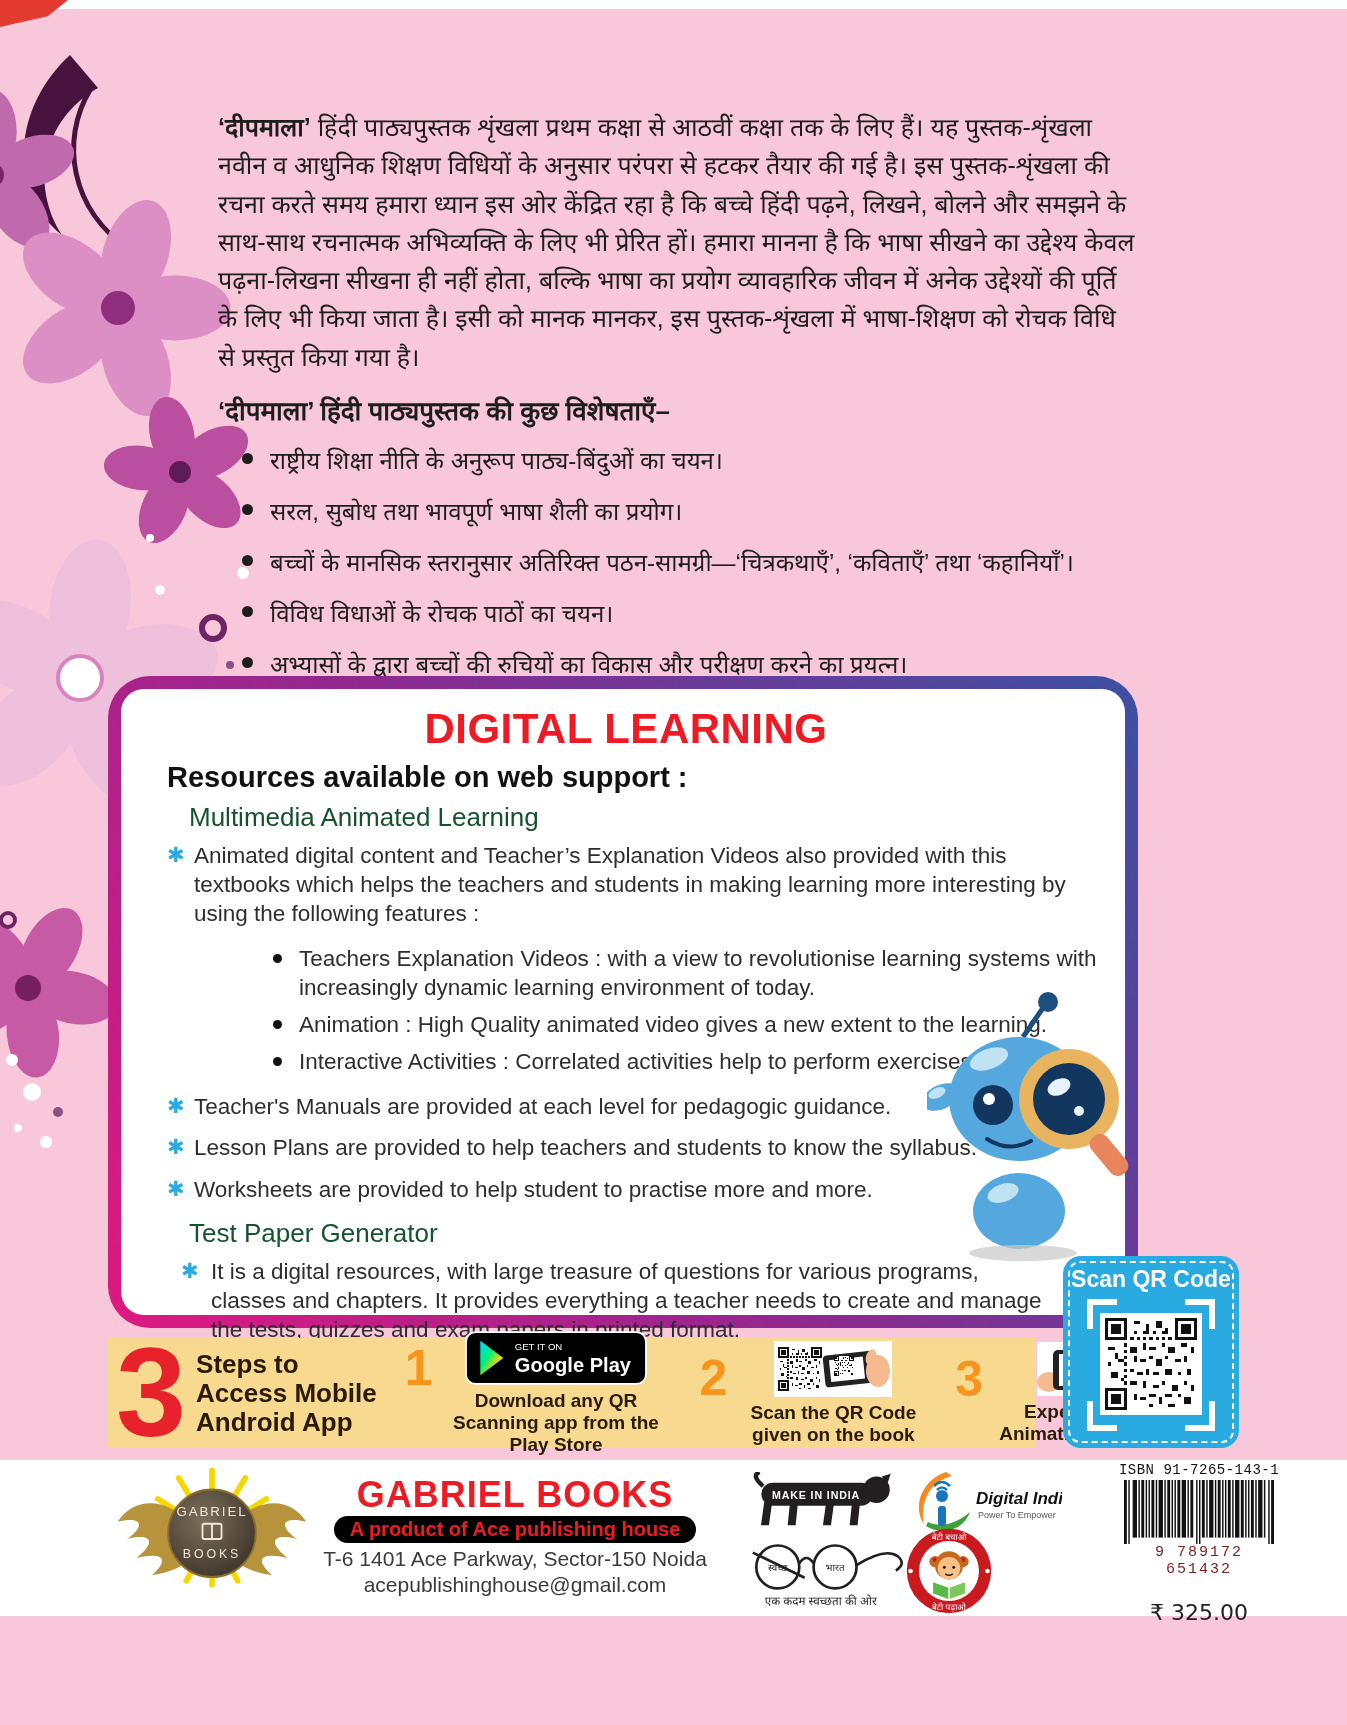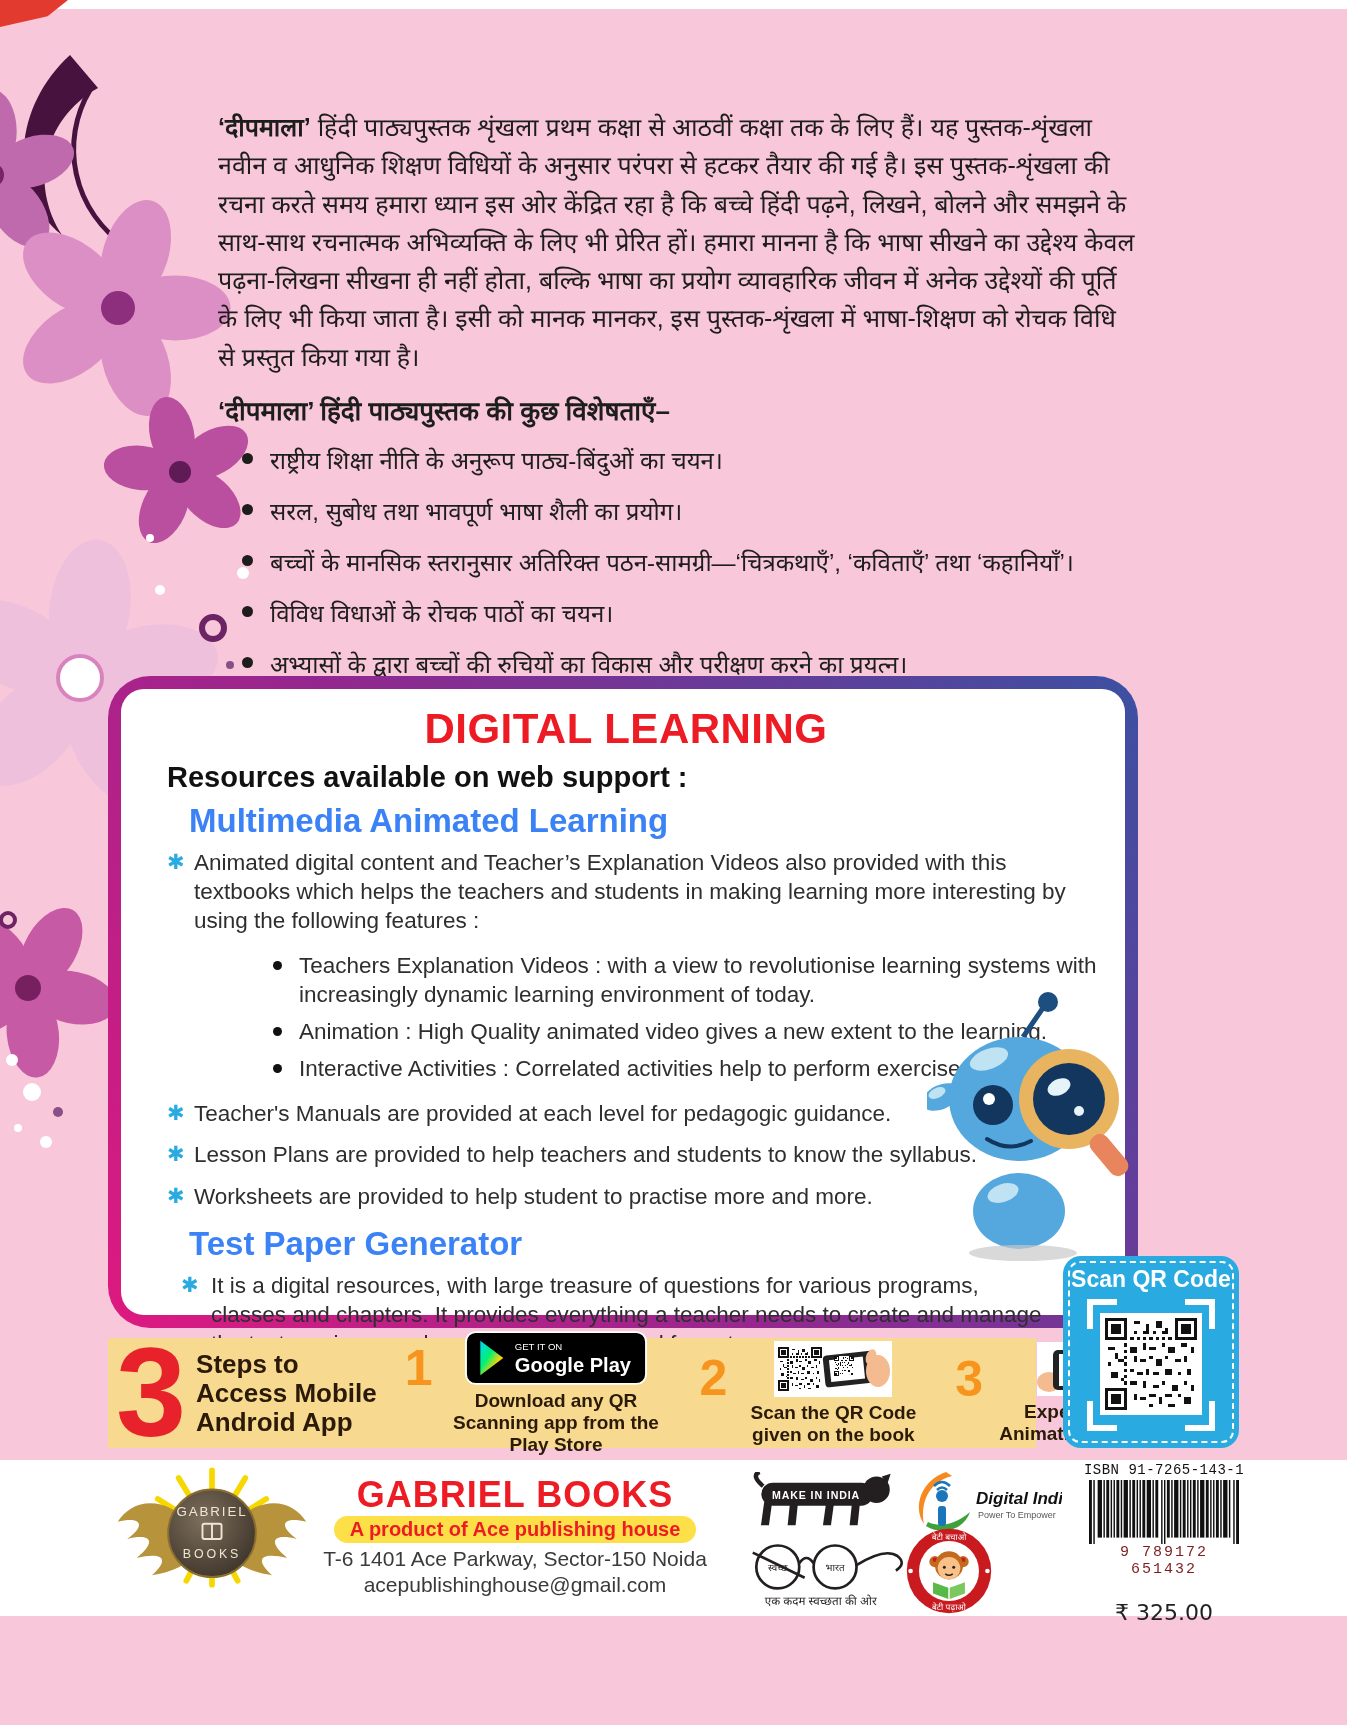--- a/index.html
+++ b/index.html
@@ -21,21 +21,21 @@
         border-radius:50%;background:#1d1d1b;}
 
   
   .dl-wrap{position:absolute;left:108px;top:676px;width:1030px;height:652px;border-radius:42px;
         background:linear-gradient(55deg,#DE1980 0%,#93278F 45%,#3C50A2 100%);
         padding:13px;box-sizing:border-box;z-index:2;}
   .dl-box{width:100%;height:100%;background:#ffffff;border-radius:23px;box-sizing:border-box;
         padding:12px 40px 0 46px;position:relative;color:#2e2e2e;}
   .dl-title{color:#ED1C24;font-size:42px;font-weight:bold;text-align:center;margin:4px 0 8px 0;letter-spacing:.5px;}
   .dl-sub{font-size:29px;font-weight:bold;color:#111;margin:0 0 8px 0;}
-  .h-magenta{color:#3b82f6;font-size:33px;font-weight:bold;margin:2px 0 9px 22px;}
+  .h-magenta{color:#14532d;font-size:26px;font-weight:normal;margin:2px 0 9px 22px;}
   .ast{position:relative;font-size:22.5px;line-height:1.28;margin:0 0 13px 0;padding-left:27px;}
   .ast::before{content:"✱";color:#29ABE2;position:absolute;left:0;top:0;font-size:21px;}
   .ast.wide{padding-left:44px;width:840px;}
   .ast.wide::before{left:14px;}
   ul.subl{list-style:none;margin:4px 0 12px 0;padding:0 0 0 104px;width:860px;}
   ul.subl li{position:relative;font-size:22.5px;line-height:1.28;padding:4px 0 4px 28px;}
   ul.subl li::before{content:"";position:absolute;left:2px;top:13px;width:9px;height:9px;
         border-radius:50%;background:#111;}
   .logon{font-size:29px;color:#222;margin:8px 0 0 0;}
   .logon b{color:#111;}
@@ -65,26 +65,26 @@
   .step-body{display:flex;flex-direction:column;align-items:center;}
   .step-caption{font-size:19px;font-weight:bold;color:#2b1a07;text-align:center;line-height:22px;margin-top:5px;width:235px;}
   .step2 .step-caption{width:200px;} .step3 .step-caption{width:205px;}
   .icon-tile{background:#fff;display:block;}
 
   
   .footer{position:absolute;left:0;top:1460px;width:1347px;height:156px;background:#ffffff;z-index:2;}
   .gb-logo{position:absolute;left:112px;top:4px;}
   .pub{position:absolute;left:300px;top:16px;width:430px;text-align:center;}
   .pub-name{color:#ED1C24;font-size:36px;font-weight:bold;letter-spacing:1px;line-height:38px;}
-  .pub-tag{display:inline-block;background:#fde047;color:#ED1C24;font-weight:bold;font-size:20px;
+  .pub-tag{display:inline-block;background:#000000;color:#ED1C24;font-weight:bold;font-size:20px;
         padding:2px 16px;border-radius:15px;margin-top:2px;}
   .pub-addr{font-size:21px;color:#3a3a3a;margin-top:4px;}
   .pub-mail{font-size:21px;color:#3a3a3a;margin-top:2px;}
   .emblem{position:absolute;}
-  .isbn-block{position:absolute;left:1082px;top:2px;width:164px;text-align:center;}
+  .isbn-block{position:absolute;left:1117px;top:2px;width:164px;text-align:center;}
   .isbn{font-family:"Liberation Mono",monospace;font-size:14px;color:#111;letter-spacing:.5px;}
   .bars{display:block;margin:2px auto 0 auto;}
   .bdigits{font-family:"Liberation Mono",monospace;font-size:15px;color:#7f1d1d;letter-spacing:2px;}
   .price{font-family:"DejaVu Sans",sans-serif;font-size:22px;color:#222;margin-top:22px;}
   svg text{font-family:"Liberation Sans",sans-serif;}
 </style>
 </head>
 <body>
 
 <div class="page">

